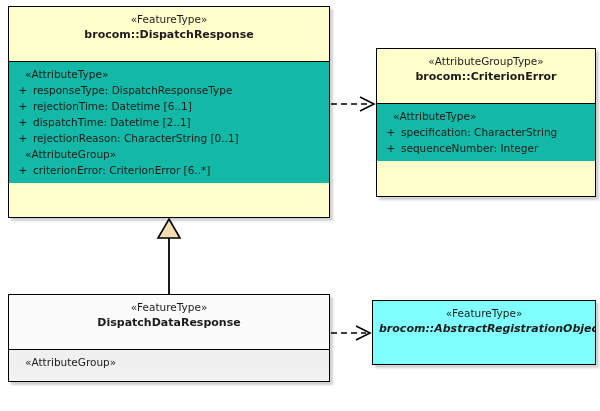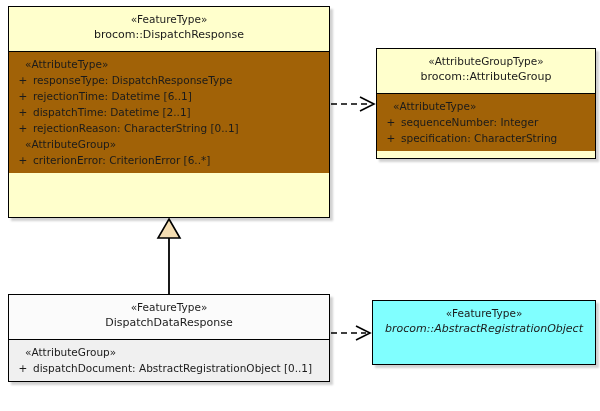--- a/index.html
+++ b/index.html
@@ -24,38 +24,38 @@
   
   .uml-box {
     position: absolute;
     box-sizing: border-box;
     border: 1.6px solid #000000;
     box-shadow: 3px 3px 2px rgba(0,0,0,0.18);
     overflow: hidden;
   }
   .uml-header {
     box-sizing: border-box;
-    padding: 5px 6px 8px 6px;
+    padding: 5px 6px 18px 6px;
     text-align: center;
     border-bottom: 1.8px solid #000000;
   }
   .uml-header.no-rule {
     border-bottom: none;
   }
   .stereotype {
     display: block;
     font-size: 10.5px;
     color: #1b1b1b;
     line-height: 15px;
     white-space: nowrap;
   }
   .classname {
     display: block;
     font-size: 11px;
-    font-weight: normal;
+    font-weight: bold;
     color: #1b1b1b;
     line-height: 16px;
     white-space: nowrap;
   }
   .classname.italic {
     font-style: italic;
   }
   .uml-body {
     box-sizing: border-box;
     padding: 4px 4px 5px 4px;
@@ -80,35 +80,35 @@
     text-align: center;
     color: #1b1b1b;
   }
   .attr-text {
     display: inline-block;
   }
 
   
   .theme-yellow { background: #ffffcc; }
   .theme-yellow .uml-header { background: #ffffcc; }
-  .theme-yellow .uml-body { background: #a16207; }
+  .theme-yellow .uml-body { background: #14b8a6; }
 
   .theme-grey { background: #f2f2f2; }
   .theme-grey .uml-header { background: #fbfbfb; }
   .theme-grey .uml-body { background: #f0f0f0; }
 
   .theme-cyan { background: #80ffff; }
   .theme-cyan .uml-header { background: #80ffff; }
 
   
   #box-dispatch-response {
     left: 8px; top: 6px; width: 322px; height: 212px;
   }
   #box-criterion-error {
-    left: 376px; top: 48px; width: 220px; height: 111px;
+    left: 376px; top: 48px; width: 220px; height: 149px;
   }
   #box-dispatch-data-response {
     left: 8px; top: 294px; width: 322px; height: 88px;
   }
   #box-abstract-registration-object {
     left: 372px; top: 300px; width: 224px; height: 65px;
   }
 
   
   .connector {
@@ -170,43 +170,40 @@
 
       <div class="attr-row">
         <span class="attr-vis">+</span><span class="attr-text">criterionError: CriterionError [6..*]</span>
       </div>
     </div>
   </div>
 
   <div class="uml-box theme-yellow" id="box-criterion-error">
     <div class="uml-header">
       <span class="stereotype">«AttributeGroupType»</span>
-      <span class="classname">brocom::AttributeGroup</span>
+      <span class="classname">brocom::CriterionError</span>
     </div>
     <div class="uml-body">
       <div class="group-label">«AttributeType»</div>
       <div class="attr-row">
+        <span class="attr-vis">+</span><span class="attr-text">specification: CharacterString</span>
+      </div>
+      <div class="attr-row">
         <span class="attr-vis">+</span><span class="attr-text">sequenceNumber: Integer</span>
-      </div>
-      <div class="attr-row">
-        <span class="attr-vis">+</span><span class="attr-text">specification: CharacterString</span>
       </div>
     </div>
   </div>
 
   <div class="uml-box theme-grey" id="box-dispatch-data-response">
     <div class="uml-header">
       <span class="stereotype">«FeatureType»</span>
       <span class="classname">DispatchDataResponse</span>
     </div>
     <div class="uml-body">
       <div class="group-label">«AttributeGroup»</div>
-      <div class="attr-row">
-        <span class="attr-vis">+</span><span class="attr-text">dispatchDocument: AbstractRegistrationObject [0..1]</span>
-      </div>
     </div>
   </div>
 
   <div class="uml-box theme-cyan" id="box-abstract-registration-object">
     <div class="uml-header no-rule">
       <span class="stereotype">«FeatureType»</span>
       <span class="classname italic">brocom::AbstractRegistrationObject</span>
     </div>
   </div>
 

